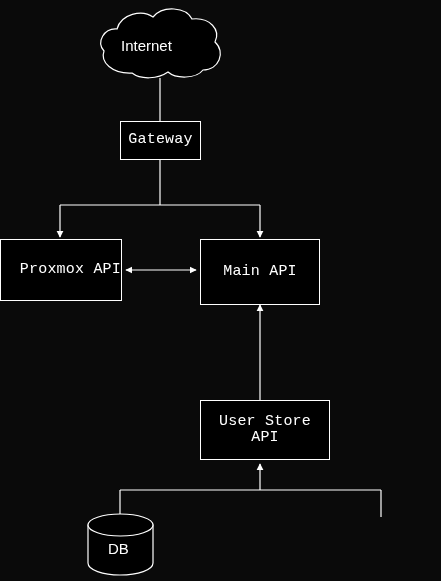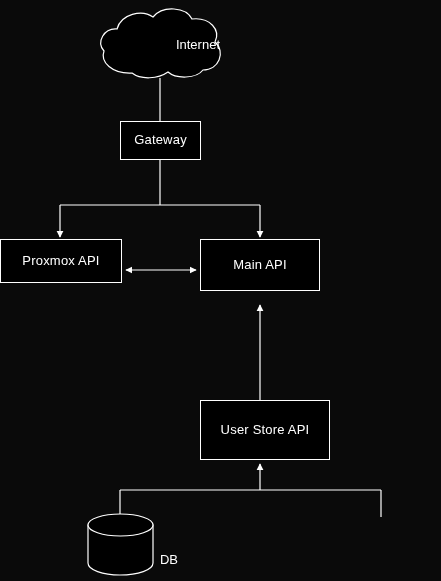--- a/index.html
+++ b/index.html
@@ -24,35 +24,37 @@
   }
   .node {
     position: absolute;
     box-sizing: border-box;
     border: 1px solid #ffffff;
     background: #000000;
     color: #ffffff;
     display: flex;
     align-items: center;
     justify-content: center;
-    font-size: 13px;
+    font-size: 15px;
     letter-spacing: 0.2px;
     text-align: center;
+    font-family: Liberation Mono, monospace;
   }
   .node-label {
     display: block;
     line-height: 1.1;
   }
   .cloud-label, .db-label {
     position: absolute;
     color: #ffffff;
-    font-size: 13px;
-    text-align: right;
+    font-size: 15px;
+    text-align: left;
     width: 100%;
     left: 0;
+    padding-left: 20px;
   }
   .shape-wrap {
     position: absolute;
   }
 </style>
 </head>
 <body>
 
 <div id="canvas">
 
@@ -101,30 +103,30 @@
   </svg>
 
   <div class="shape-wrap" style="left:101px; top:11px; width:119px; height:67px;">
     <span class="cloud-label" style="top:26px;">Internet</span>
   </div>
 
   <div class="node" style="left:120px; top:121px; width:81px; height:39px;">
     <span class="node-label">Gateway</span>
   </div>
 
-  <div class="node" style="left:0px; top:239px; width:122px; height:44px;">
+  <div class="node" style="left:0px; top:239px; width:122px; height:62px;justify-content:flex-end;">
     <span class="node-label">Proxmox API</span>
   </div>
 
-  <div class="node" style="left:200px; top:239px; width:120px; height:52px;">
+  <div class="node" style="left:200px; top:239px; width:120px; height:66px;">
     <span class="node-label">Main API</span>
   </div>
 
   <div class="node" style="left:200px; top:400px; width:130px; height:60px;">
     <span class="node-label">User Store API</span>
   </div>
 
   <div class="shape-wrap" style="left:88px; top:512px; width:65px; height:63px;">
-    <span class="db-label" style="top:40px;margin-left:25px;">DB</span>
+    <span class="db-label" style="top:28px;">DB</span>
   </div>
 
 
 </div>
 
 </body></html>

